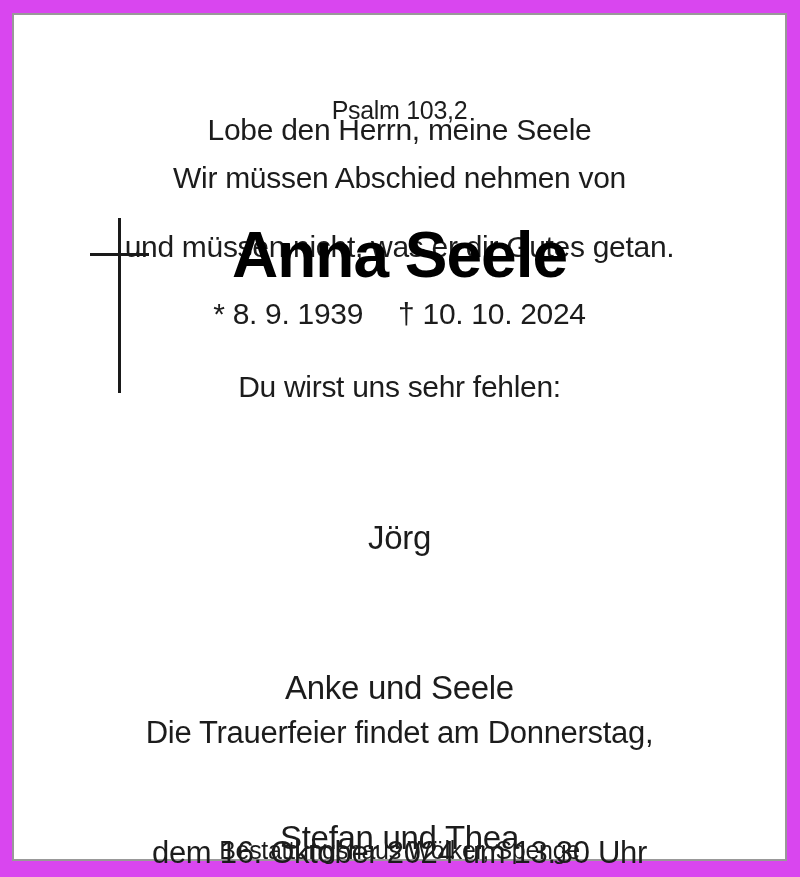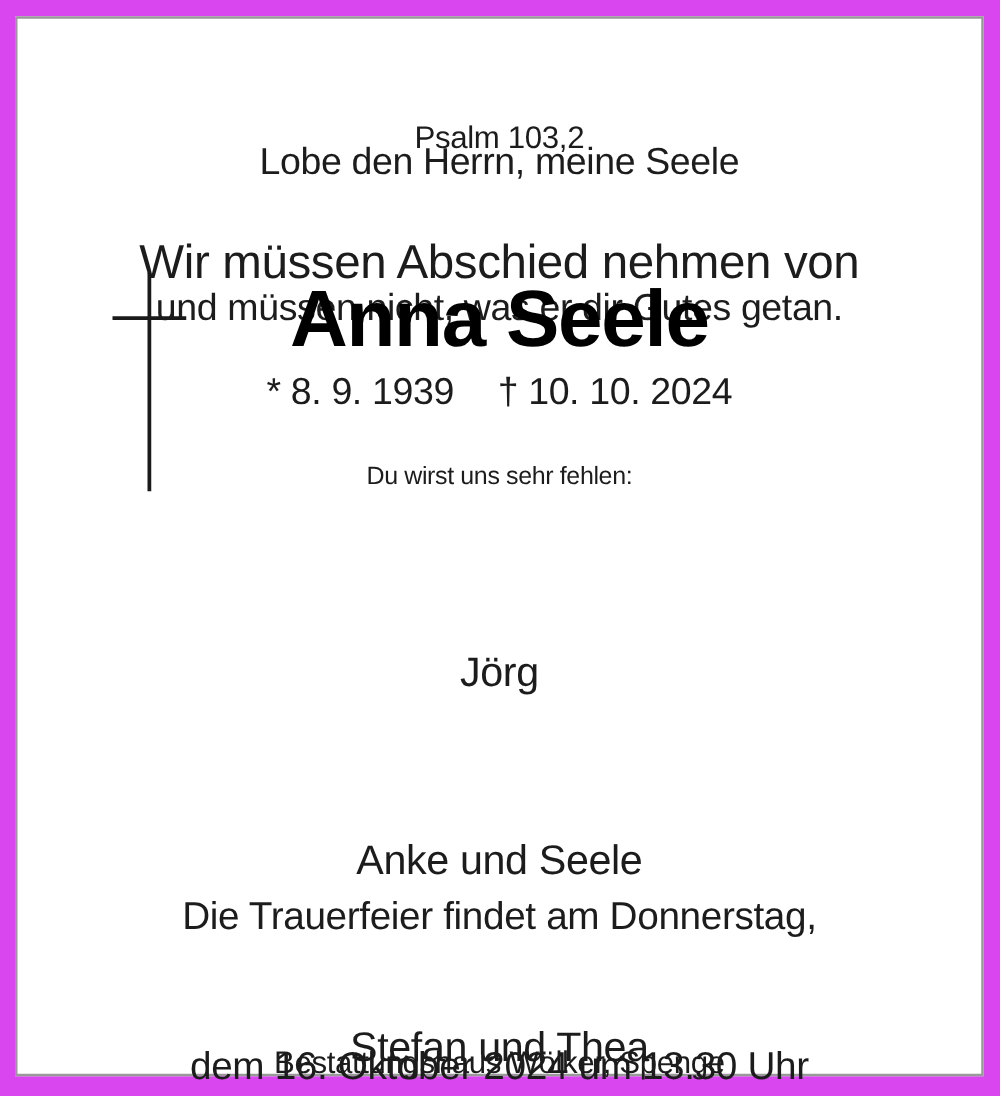--- a/index.html
+++ b/index.html
@@ -38,41 +38,40 @@
     top: 32px;
     font-size: 30px;
     line-height: 39px;
   }
   .psalm-ref {
     top: 96px;
     font-size: 25px;
   }
   .intro {
     top: 161px;
-    font-size: 38px;
-    margin-top: 28px;
+    font-size: 30px;
   }
   .deceased-name {
     top: 218px;
     font-size: 64px;
     font-weight: bold;
     color: #000000;
     letter-spacing: -1px;
   }
   .dates {
     top: 297px;
     font-size: 30px;
   }
   .dates .gap {
     display: inline-block;
     width: 35px;
   }
   .farewell {
     top: 370px;
-    font-size: 20px;
+    font-size: 30px;
   }
   .mourners {
     top: 413px;
     font-size: 33px;
     line-height: 50px;
   }
   .funeral {
     top: 633px;
     font-size: 31px;
     line-height: 40px;

